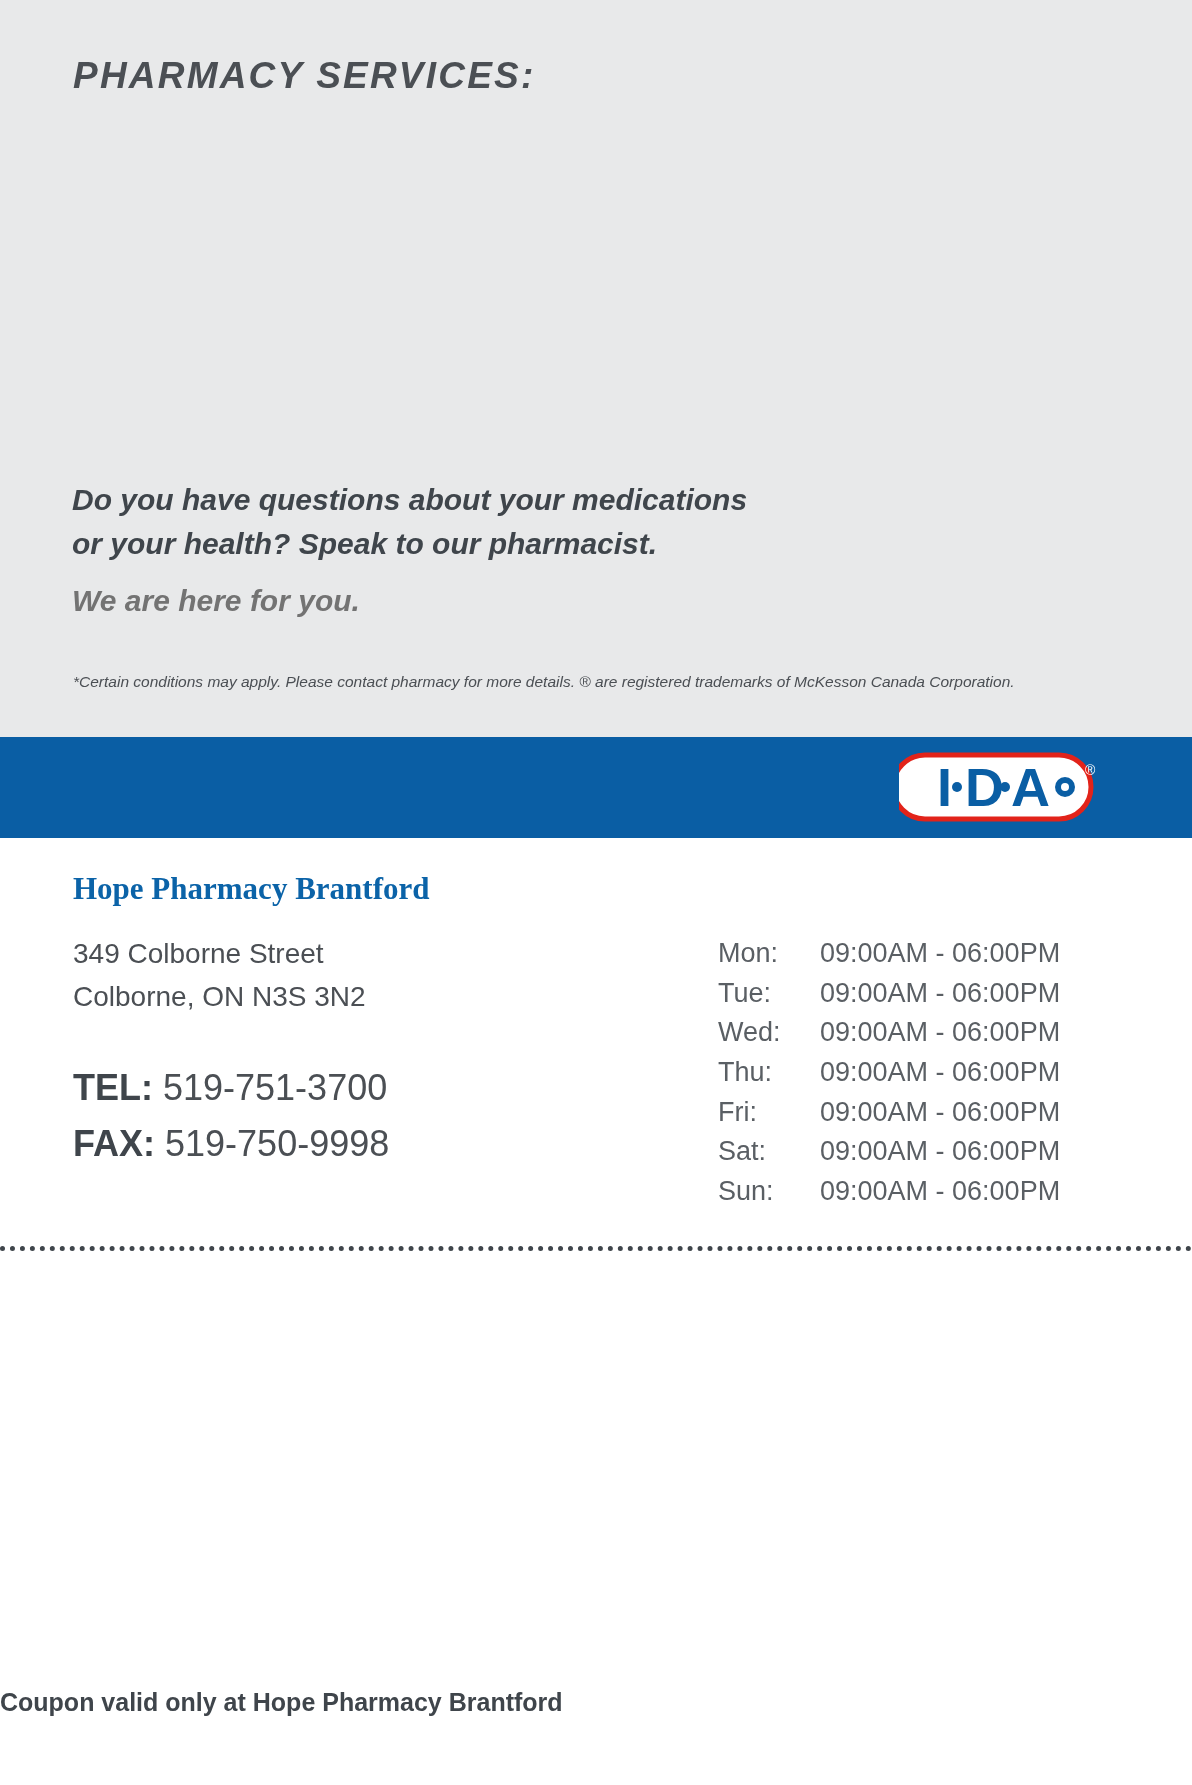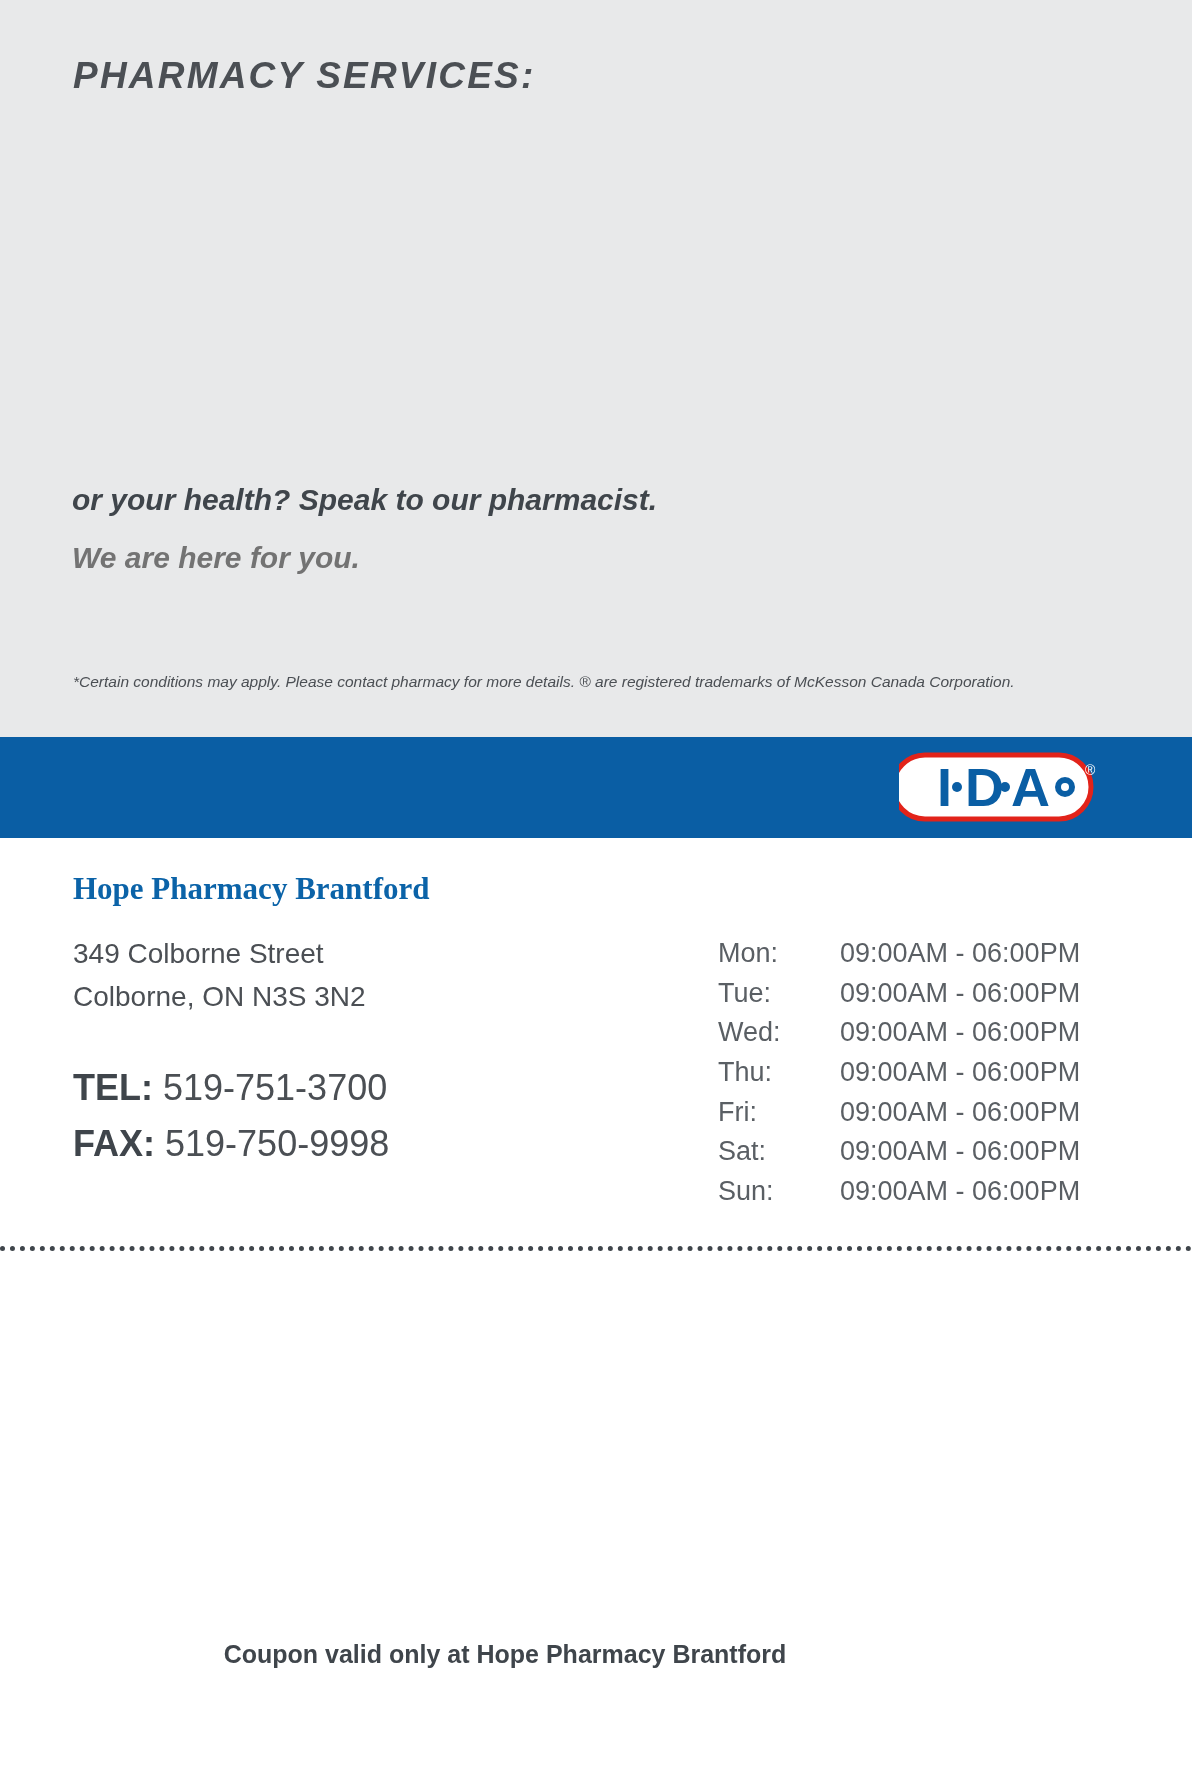--- a/index.html
+++ b/index.html
@@ -125,21 +125,20 @@
   .hours {
     position: absolute;
     left: 718px;
     top: 934px;
     font-size: 27px;
     color: #5a5f64;
   }
   .hours-row {
     display: flex;
     line-height: 1.47;
-    gap: 20px;
   }
   .hours-day {
     width: 102px;
   }
   .hours-time {
     white-space: pre;
   }
 
   
   .dotted-divider {
@@ -148,37 +147,37 @@
     top: 1246px;
     width: 1192px;
     height: 0;
     border-top: 5px dotted #3f454b;
   }
 
   
   .coupon-note {
     position: absolute;
     left: 0;
-    top: 1640px;
+    top: 1688px;
     width: 1010px;
-    text-align: center;
     font-size: 25px;
     font-weight: bold;
     color: #3f454b;
   }
 </style>
 </head>
 <body>
 
 <div class="page">
 
   <div class="top-panel">
     <div class="services-title">PHARMACY SERVICES:</div>
 
     <div class="question-block">
+      <div class="question-line">Do you have questions about your medications</div>
       <div class="question-line">or your health? Speak to our pharmacist.</div>
       <div class="here-for-you">We are here for you.</div>
     </div>
 
     <div class="disclaimer">*Certain conditions may apply. Please contact pharmacy for more details. ® are registered trademarks of McKesson Canada Corporation.</div>
   </div>
 
   <div class="blue-band">
     <div class="ida-logo">
       <svg viewBox="0 0 215 76" width="215" height="76" aria-hidden="true">

